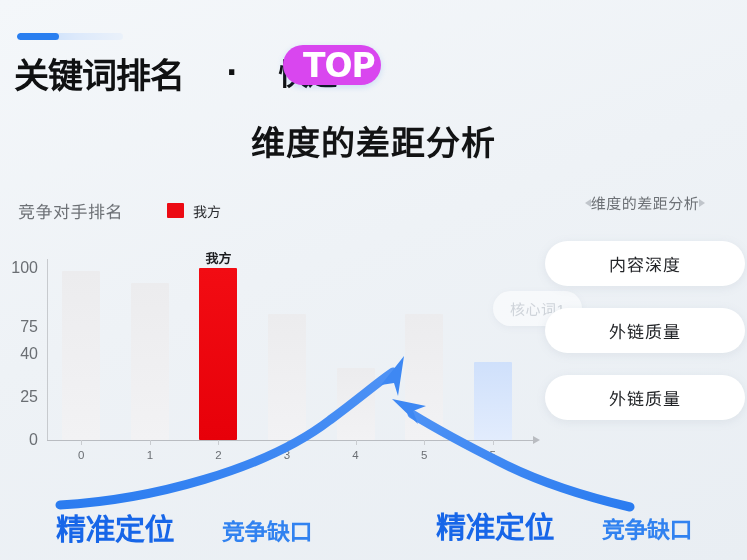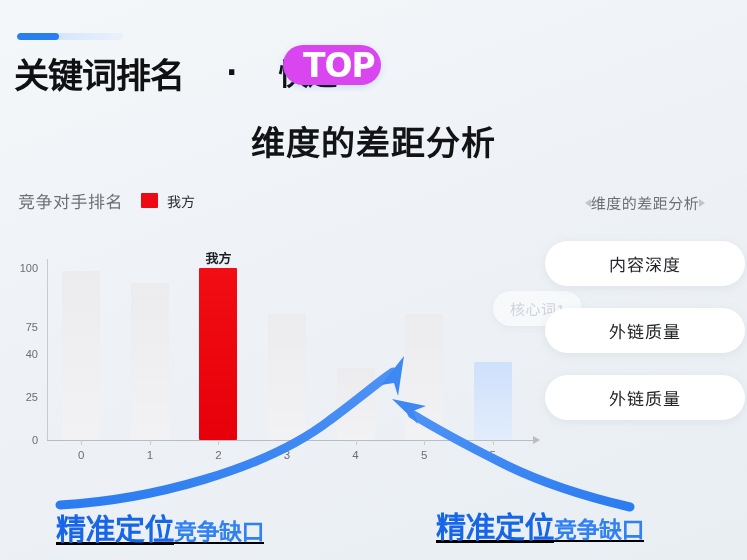--- a/index.html
+++ b/index.html
@@ -62,33 +62,33 @@
   
   .main-title{
     position:absolute; top:116px; left:0; width:747px;
     text-align:center; font-size:34px; font-weight:bold;
     color:#121314; letter-spacing:1px;
     font-family:"DejaVu Sans","Liberation Sans",sans-serif;
   }
 
   
   .chart-legend{
-    position:absolute; left:18px; top:188px;
-    display:flex; align-items:center; gap:18px;font-family:Liberation Serif, serif;
+    position:absolute; left:18px; top:198px;
+    display:flex; align-items:center; gap:44px;font-family:Liberation Serif, serif;
   }
   .legend-caption{ font-size:17px; color:#6d7176; letter-spacing:.5px; }
   .legend-entry{ display:flex; align-items:center; gap:9px; }
   .legend-swatch{ width:17px; height:15px; background:#ec0a13; border-radius:1px; }
   .legend-text{ font-size:14px; color:#2b2d30; }
 
   
   .chart{ position:absolute; left:0; top:245px; width:560px; height:225px; }
   .y-label{
     position:absolute; right:0; transform:translateY(-50%);
-    font-size:11px; color:#6a6e73; font-family:"Liberation Sans",sans-serif;
+    font-size:16px; color:#6a6e73; font-family:"Liberation Sans",sans-serif;
   }
   .y-axis-labels{ position:absolute; left:0; top:0; width:38px; height:195px; }
   .axis-v{
     position:absolute; left:47px; top:14px;
     width:1px; height:181px; background:#c7cace;
   }
   .axis-h{
     position:absolute; left:47px; top:195px;
     height:1px; background:#b9bcc1;
   }
@@ -153,28 +153,29 @@
     height:45px; border-radius:23px; background:#ffffff;
     display:flex; align-items:center; justify-content:center;
     font-size:17px; color:#232528; letter-spacing:1px;
     box-shadow:0 2px 10px rgba(120,138,160,.13);
   }
 
   
   .arrows-layer{ position:absolute; left:0; top:0; width:747px; height:560px; pointer-events:none; }
 
   
-  .caption{ position:absolute; display:flex; align-items:baseline; white-space:nowrap;text-decoration:underline; }
+  .caption{ position:absolute; display:flex; align-items:baseline; white-space:nowrap; }
   .caption-strong{
     font-size:30px; font-weight:bold; color:#1766e8; letter-spacing:-.5px;
     font-family:"DejaVu Sans","Liberation Sans",sans-serif;
   }
   .caption-weak{
     font-size:23px; font-weight:bold; color:#3182f0; letter-spacing:-.5px;
     font-family:"DejaVu Sans","Liberation Sans",sans-serif;
+    margin-left:48px;
   }
   .caption-left{ left:56px; top:505px; }
   .caption-right{ left:436px; top:503px; }
 </style>
 </head>
 <body>
 
 <div class="progress-track">
   <div class="progress-fill" style="width: 40%;"></div>
 </div>

